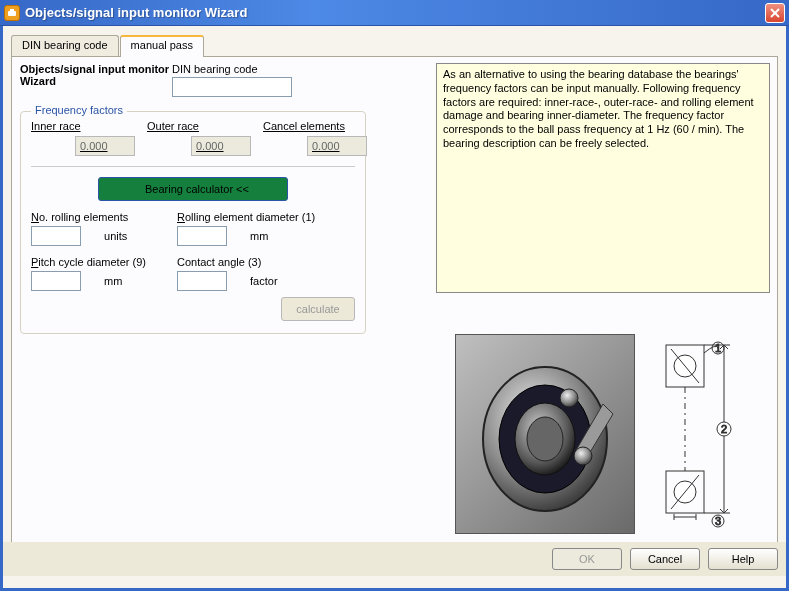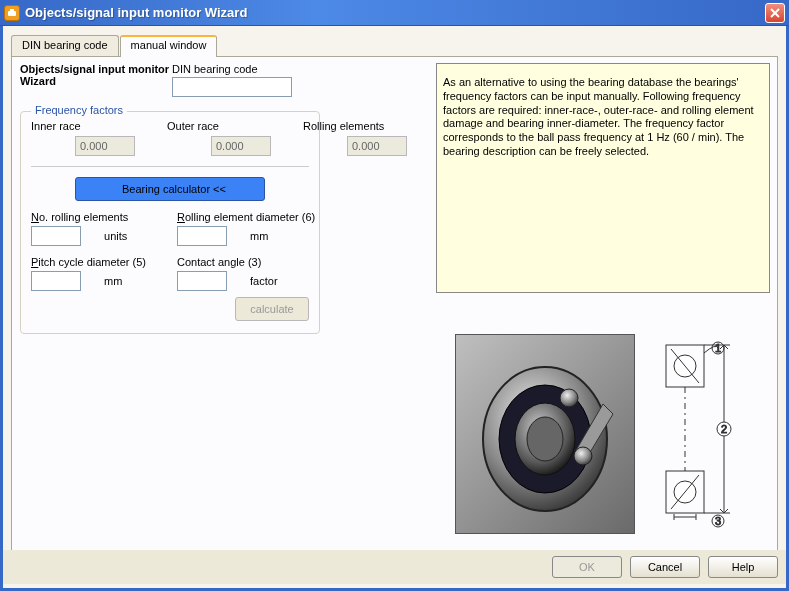--- a/index.html
+++ b/index.html
@@ -64,72 +64,72 @@
 .din-input, .freq-input {
   border:1px solid #899db0; height:20px; padding:2px 4px; background:#fff;
 }
 .din-input { width:120px; margin-top:2px; }
 .freq-input { width:48px; margin-top:2px; }
 .percent { margin-left:4px; }
 
 
 .group {
   border:1px solid #d6d2c2; border-radius:4px; margin-top:14px;
-  padding:8px 10px 12px 10px; position:relative; width:300px;
+  padding:8px 10px 12px 10px; position:relative; width:346px;
 }
 .group-title {
   position:absolute; top:-8px; left:10px; background:#fcfcfe;
   color:#2a54a5; padding:0 4px; font-size:11px;
 }
-.factors-row { display:flex; gap:32px; }
+.factors-row { display:flex; gap:12px;text-decoration:underline; }
 .factor-col { display:flex; flex-direction:column; }
 .factor-label { margin-bottom:4px; }
 .readonly-input {
   border:1px solid #b8b8b8; background:#eceadc; width:60px; height:20px;
   padding:2px 4px; color:#666;margin-left:44px;
 }
 .divider { border-top:1px solid #ccc; margin:10px 0; }
 .calc-button {
   display:block; margin:0 auto 10px auto; width:190px; height:24px;
-  border:1px solid #2a54a5; background:#3b82f6; border-radius:3px;
+  border:1px solid #2a54a5; background:#15803d; border-radius:3px;
   cursor:pointer; font-size:11px;padding-left:8px;
 }
 .calc-grid { display:grid; grid-template-columns:140px 140px; row-gap:10px; column-gap:6px; }
 .calc-cell-label { margin-bottom:3px; }
 .small-input { border:1px solid #899db0; background:#fff; width:50px; height:20px; padding:2px 4px; }
 .unit { margin-left:20px; }
 .under { text-decoration: underline; }
 .calculate-btn {
   width:74px; height:24px; border:1px solid #b8b8b8; background:#ece9d8;
   border-radius:3px; float:right; margin-top:6px; color:#999;
 }
 
 
 .help-text-box {
   position:absolute; top:6px; left:424px; width:334px; height:230px;
-  background:#ffffe0; border:1px solid #888; padding:12px 6px;
+  background:#ffffe0; border:1px solid #888; padding:4px 6px;
   font-size:11px; line-height:1.25;
 }
 
 
 .image-area {
   position:absolute; top:260px; left:424px; width:334px; height:234px;
   display:flex; align-items:center; justify-content:center; gap:6px;
 }
 .bearing-photo {
   width:180px; height:200px; background:linear-gradient(135deg,#bfbfbf,#6a6a6a);
   display:flex; align-items:center; justify-content:center; border:1px solid #555;
 }
 .bearing-photo svg { width:160px; height:180px; }
 .bearing-diagram { width:110px; height:200px; display:flex; align-items:center; justify-content:center; }
 .bearing-diagram svg { width:100px; height:190px; }
 
 
 .button-bar {
-  position:absolute; right:0px; bottom:4px; left:0px; height:34px;
+  position:absolute; right:0px; bottom:12px; left:0px; height:34px;
   display:flex; justify-content:flex-end; align-items:center;
   padding-right:8px; gap:8px; background:#ece9d8;
 }
 .dlg-btn {
   width:70px; height:22px; border:1px solid #888; border-radius:3px;
   background:linear-gradient(#fff,#e4e1d0); font-size:11px; cursor:pointer;
 }
 .dlg-btn.disabled { color:#999; background:#eceadc; cursor:default; }
 </style>
 </head>
@@ -150,21 +150,21 @@
           <line x1="1" y1="1" x2="9" y2="9"></line>
           <line x1="9" y1="1" x2="1" y2="9"></line>
         </svg>
     </span>
   </div>
 
   <div class="outer-panel">
 
     <div class="tabs">
       <div class="tab">DIN bearing code</div>
-      <div class="tab active">manual window</div>
+      <div class="tab active">manual pass</div>
     </div>
 
     <div class="tab-content">
 
       <div class="left-col">
 
         <div class="heading-block">
           <div class="heading-title">
             <div class="heading">Objects/signal input monitor Wizard</div>
           </div>
@@ -180,42 +180,42 @@
           <div class="factors-row">
             <div class="factor-col">
               <span class="factor-label">Inner race</span>
               <input class="readonly-input" readonly="" value="0.000" style="">
             </div>
             <div class="factor-col">
               <span class="factor-label">Outer race</span>
               <input class="readonly-input" readonly="" value="0.000" style="">
             </div>
             <div class="factor-col">
-              <span class="factor-label">Rolling elements</span>
+              <span class="factor-label">Cancel elements</span>
               <input class="readonly-input" readonly="" value="0.000" style="">
             </div>
           </div>
 
           <div class="divider"></div>
 
           <button class="calc-button">Bearing calculator &lt;&lt;</button>
 
           <div class="calc-grid">
             <div>
               <div class="calc-cell-label"><span class="under">N</span><span>o. rolling elements</span></div>
               <input class="small-input" value="" style="">
               <span class="unit">units</span>
             </div>
             <div>
-              <div class="calc-cell-label"><span class="under">R</span><span>olling element diameter (6)</span></div>
+              <div class="calc-cell-label"><span class="under">R</span><span>olling element diameter (1)</span></div>
               <input class="small-input" value="" style="">
               <span class="unit">mm</span>
             </div>
             <div>
-              <div class="calc-cell-label"><span class="under">P</span><span>itch cycle diameter (5)</span></div>
+              <div class="calc-cell-label"><span class="under">P</span><span>itch cycle diameter (9)</span></div>
               <input class="small-input" value="" style="">
               <span class="unit">mm</span>
             </div>
             <div>
               <div class="calc-cell-label">Contact angle (3)</div>
               <input class="small-input" value="" style="">
               <span class="unit">factor</span>
             </div>
           </div>
 

